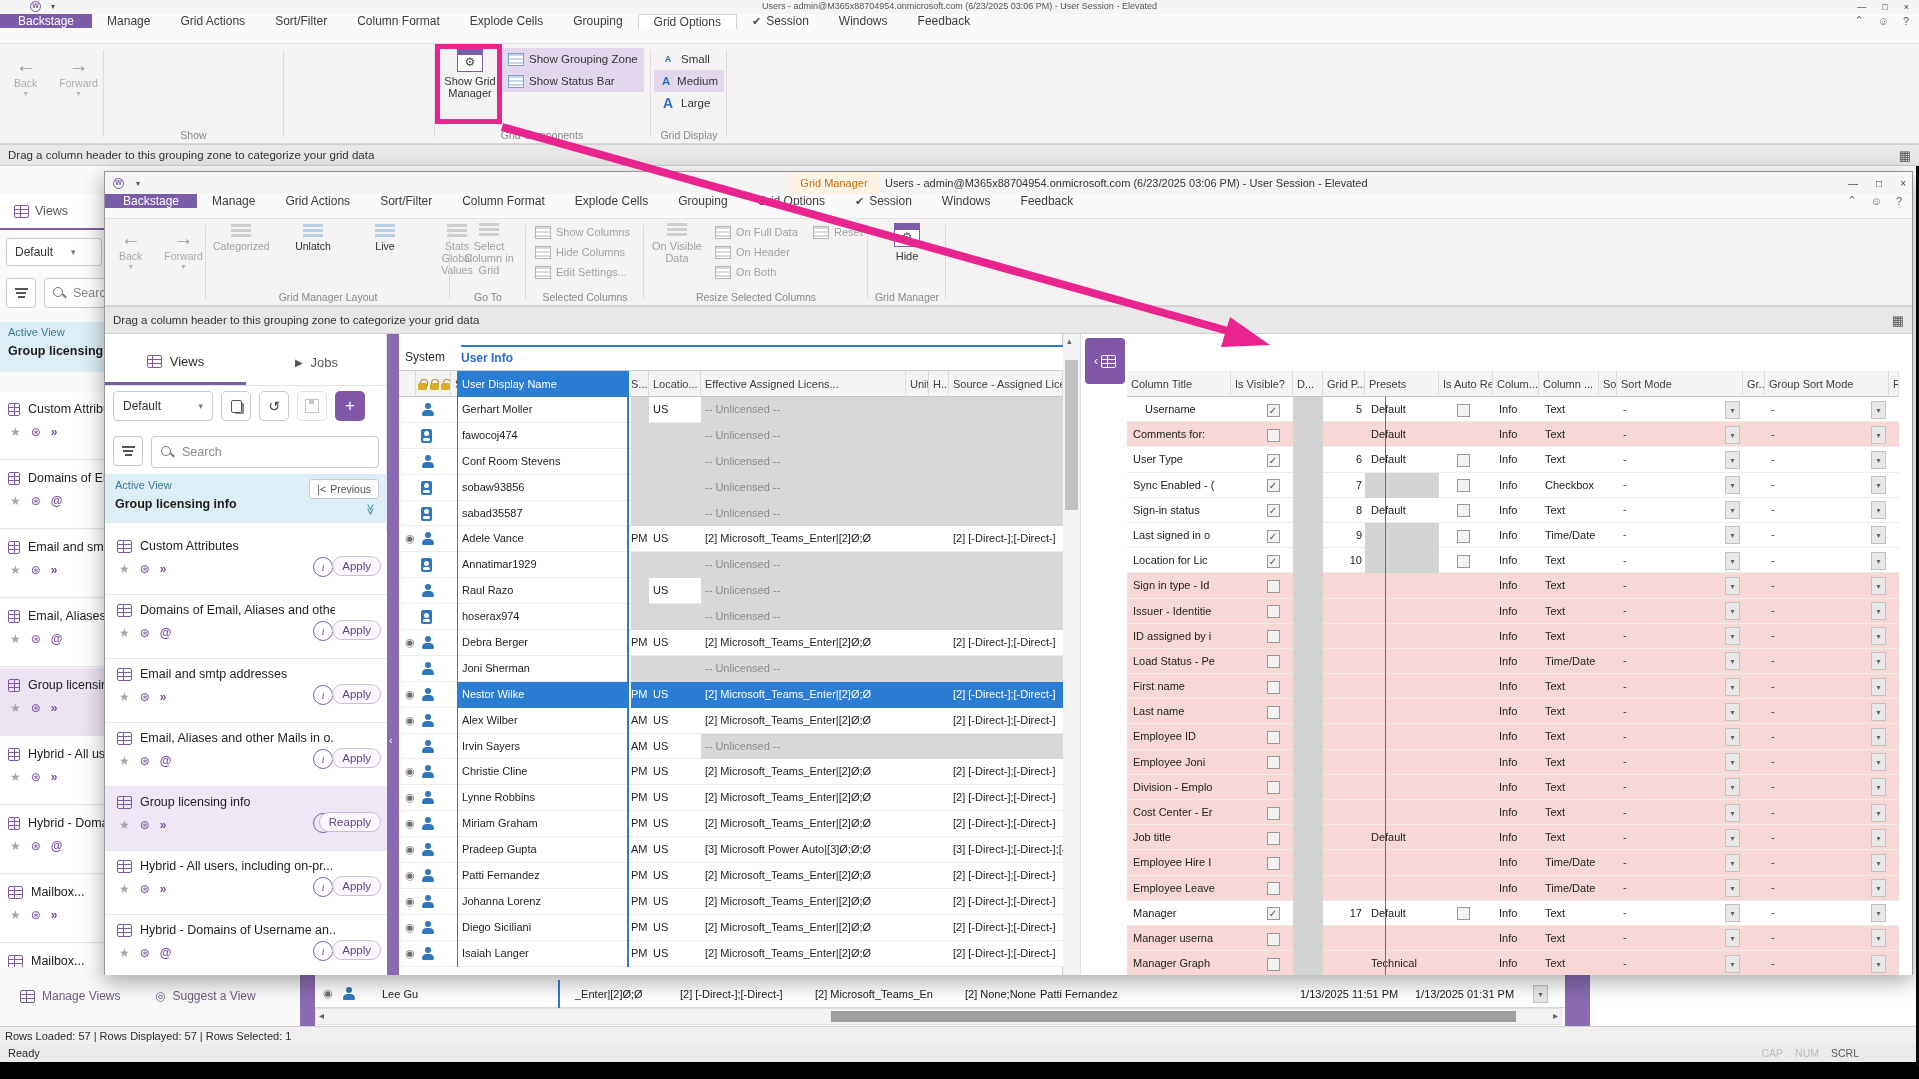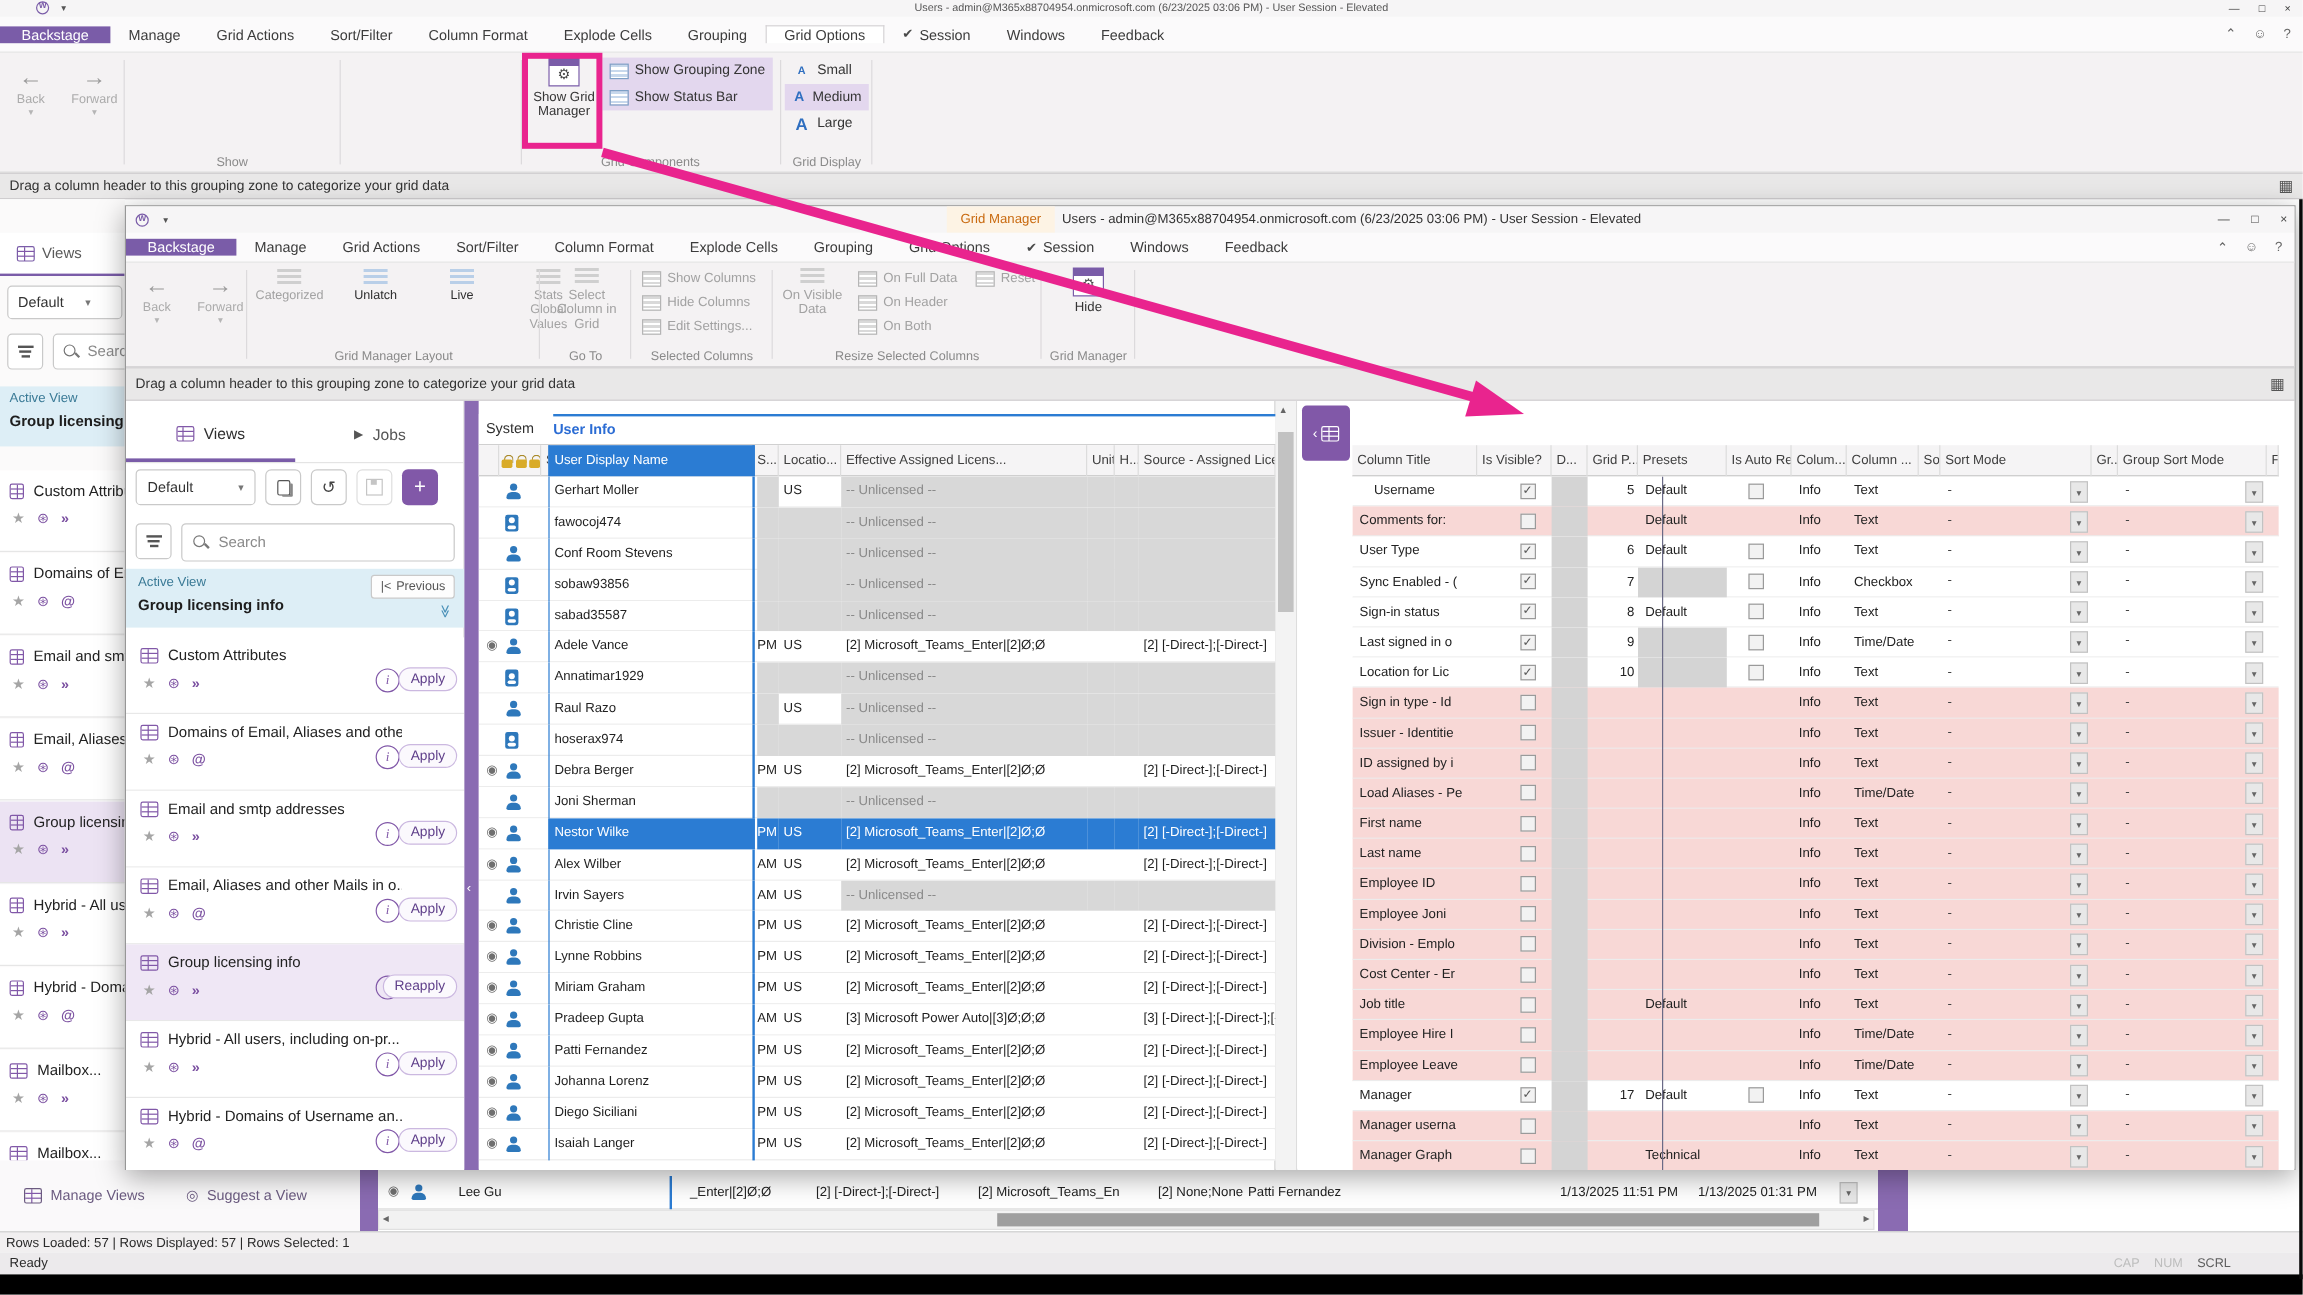--- a/index.html
+++ b/index.html
@@ -7,21 +7,21 @@
 body{font-family:"Liberation Sans","DejaVu Sans",sans-serif;font-size:11px;color:#333;background:#fff;position:relative}
 .abs{position:absolute}
 .ellip{white-space:nowrap;overflow:hidden;text-overflow:clip}
 
 #outer-titlebar{left:0;top:0;width:1919px;height:14px;background:#f6f5f6;font-size:9px;color:#555;text-align:center;line-height:13px}
 #outer-controls{right:2px;top:0;height:14px;display:flex;gap:16px;align-items:center;font-size:9px;color:#444;padding:0 8px}
 #outer-qat{left:30px;top:1px;display:flex;gap:10px;align-items:center}
 .applogo{width:11px;height:11px;border:1.5px solid #7a5ca8;border-radius:50%;color:#7a5ca8;font-size:7px;line-height:8px;text-align:center;font-weight:bold}
 .qat-caret{color:#555;font-size:8px}
 
-.tabrow{display:flex;align-items:center;background:#fbfafb;border-bottom:1px solid #e2e0e2}
+.tabrow{display:flex;align-items:flex-start;background:#fbfafb;border-bottom:1px solid #e2e0e2}
 #outer-tabs{left:0;top:14px;width:1919px;height:30px}
 .tab{padding:0 15px;display:flex;align-items:center;font-size:12px;color:#3c3c3c;cursor:default}
 .tab.backstage{background:#7a5ca8;color:#fff;padding:0 18px}
 .tab.active{background:#fff;border:1px solid #d5d3d5;border-bottom:none;color:#3c3c3c}
 .tab .chk{color:#4a4a4a;margin-right:5px;font-size:11px}
 .tabicons{margin-left:auto;display:flex;gap:14px;align-items:center;padding-right:10px;color:#666;font-size:11px}
 
 #outer-ribbon{left:0;top:44px;width:1919px;height:100px;background:#f4f2f3;border-bottom:1px solid #d8d6d8}
 .rgroup{position:absolute;top:0;height:100px}
 .rg-label{position:absolute;bottom:3px;left:0;right:0;text-align:center;font-size:10.5px;color:#8a8a8a}
@@ -1187,21 +1187,21 @@
     <span class="cgc" style="left:238px;width:74px"></span>
     <span class="cgc" style="left:312px;width:54px;padding-left:18px"></span>
     <span class="cgc" style="left:366px;width:46px">Info</span>
     <span class="cgc" style="left:412px;width:60px">Text</span>
     <span class="dd" style="left:496px">-</span>
             <span class="dda" style="left:598px">▾</span>
     <span class="dd" style="left:644px">-</span>
             <span class="dda" style="left:744px">▾</span>
   </div>
           <div class="cgrow pink">
-    <span class="cgc" style="left:0px;width:104px">Load Aliases - Pe</span>
+    <span class="cgc" style="left:0px;width:104px">Load Status - Pe</span>
     <span class="cgc" style="left:104px;width:62px;text-align:center;padding-left:22px"><span class="cb"></span></span>
     <span class="cgc grayc" style="left:166px;width:30px"></span>
     <span class="cgc" style="left:196px;width:42px;text-align:right;padding-right:3px"></span>
     <span class="cgc" style="left:238px;width:74px"></span>
     <span class="cgc" style="left:312px;width:54px;padding-left:18px"></span>
     <span class="cgc" style="left:366px;width:46px">Info</span>
     <span class="cgc" style="left:412px;width:60px">Time/Date</span>
     <span class="dd" style="left:496px">-</span>
             <span class="dda" style="left:598px">▾</span>
     <span class="dd" style="left:644px">-</span>

